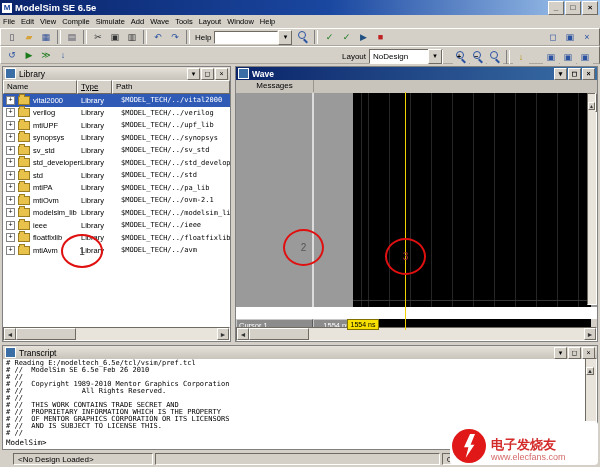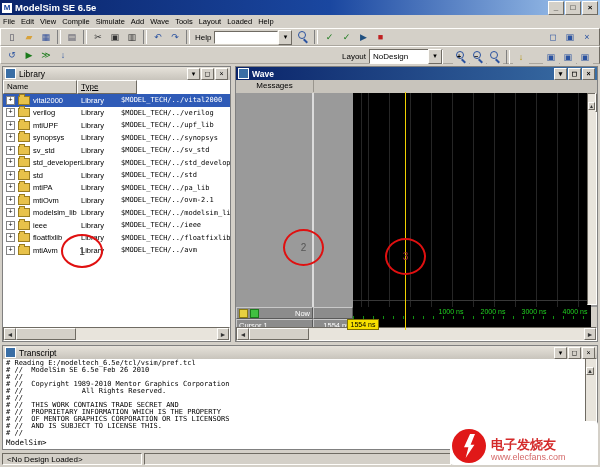--- a/index.html
+++ b/index.html
@@ -60,21 +60,21 @@
   .pane-header{position:absolute;left:0;top:0;right:0;height:13px;display:flex;align-items:center;
     font-size:8.5px;padding-left:2px;background:linear-gradient(#e6e2da,#c8c4bc);color:#000;}
   .pane-header.navy{background:linear-gradient(90deg,#0a246a,#3a6ea5);color:#fff;font-weight:bold;}
   .pane-hdr-icon{width:9px;height:9px;margin-right:3px;background:#3a6ea5;border:1px solid #fff;}
   .pane-btns{margin-left:auto;display:flex;gap:1px;padding-right:2px;}
   .pane-btn{width:11px;height:10px;font-size:7px;line-height:9px;text-align:center;color:#000;}
 
   
   #lib-colheader{position:absolute;left:0;top:13px;right:0;height:14px;display:flex;border-radius:7px;}
   .colhdr{font-size:8px;line-height:12px;padding-left:3px;box-sizing:border-box;}
-  .colhdr.name{width:74px;} .colhdr.type{width:60px;text-decoration:underline;} .colhdr.path{flex:1;}
+  .colhdr.name{width:74px;} .colhdr.type{width:35px;text-decoration:underline;} .colhdr.path{flex:1;}
   #lib-body{position:absolute;left:0;top:27px;right:0;bottom:12px;background:#fff;overflow:hidden;}
   .lib-row{height:12.5px;display:flex;align-items:center;font-size:7.5px;white-space:nowrap;}
   .lib-row.selected{background:#2f5bb7;color:#fff;}
   .expander{width:7px;height:7px;margin-left:3px;border:1px solid #848484;background:#fff;color:#000;
     font-size:7px;line-height:6px;text-align:center;flex:0 0 auto;}
   .lib-row.selected .expander{color:#000;}
   .folder{width:10px;height:7px;margin:0 3px 0 3px;background:#e8c24a;border:1px solid #9a7d20;
     position:relative;flex:0 0 auto;}
   .folder::before{content:"";position:absolute;top:-3px;left:0;width:4px;height:2px;
     background:#e8c24a;border:1px solid #9a7d20;border-bottom:none;}
@@ -132,21 +132,21 @@
   #transcript-body{position:absolute;left:0;top:12px;right:10px;bottom:0;overflow:hidden;
     font-family:"DejaVu Sans Mono",monospace;font-size:7px;line-height:7px;color:#000;padding:2px 0 0 3px;}
   .tline{white-space:pre;}
   #transcript-prompt{position:absolute;left:3px;bottom:2px;font-family:"DejaVu Sans Mono",monospace;
     font-size:7.5px;color:#000;}
   #transcript-vscroll{position:absolute;top:12px;bottom:0;right:0;width:10px;background:#e8e4dc;}
   #transcript-vscroll .sbtn{width:10px;height:10px;font-size:6px;line-height:9px;}
 
   
   #statusbar{position:absolute;left:0;top:451px;width:600px;height:16px;display:flex;
-    align-items:center;gap:2px;padding:0 2px;box-sizing:border-box;}
+    align-items:center;gap:2px;padding:0 13px;box-sizing:border-box;}
   .sb-cell{height:12px;font-size:8px;line-height:11px;padding:0 4px;box-sizing:border-box;white-space:nowrap;overflow:hidden;}
   #sb-design{width:140px;} #sb-fill{flex:1;} #sb-range{width:95px;} #sb-end{width:48px;}
 
   
   #watermark{position:absolute;right:2px;bottom:2px;width:148px;height:44px;background:#fff;
     border-radius:4px;display:flex;align-items:flex-end;z-index:11;padding:2px;box-sizing:border-box;}
   #wm-logo{width:34px;height:34px;border-radius:50%;background:#e01818;position:relative;flex:0 0 auto;}
   #wm-logo::after{content:"";position:absolute;left:12px;top:5px;width:11px;height:24px;background:#fff;
     clip-path:polygon(55% 0,100% 0,60% 45%,95% 45%,15% 100%,40% 55%,0 55%);}
   #wm-text{margin-left:5px;}
@@ -178,21 +178,21 @@
   <div id="menubar">
       <span class="menu-item">File</span>
       <span class="menu-item">Edit</span>
       <span class="menu-item">View</span>
       <span class="menu-item">Compile</span>
       <span class="menu-item">Simulate</span>
       <span class="menu-item">Add</span>
       <span class="menu-item">Wave</span>
       <span class="menu-item">Tools</span>
       <span class="menu-item">Layout</span>
-      <span class="menu-item">Loaded</span>
+      <span class="menu-item">Window</span>
       <span class="menu-item">Help</span>
     </div>
 
   <div id="toolbar1" class="toolbar raised">
     <span id="row1a" class="tbgroup">
         <div class="tbicon">
           <span class="glyph" style="color: rgb(68, 68, 85);">▯</span>
         </div>
         <div class="tbicon">
           <span class="glyph" style="color: rgb(216, 162, 58);">▰</span>
@@ -311,20 +311,21 @@
         <span>Library</span>
         <span class="pane-btns">
           <span class="pane-btn raised">▾</span>
           <span class="pane-btn raised">◻</span>
           <span class="pane-btn raised">×</span>
         </span>
       </div>
       <div id="lib-colheader">
         <span class="colhdr name raised">Name</span>
         <span class="colhdr type raised">Type</span>
+        <span class="colhdr path raised">Path</span>
       </div>
       <div id="lib-body">
           <div class="lib-row selected">
             <span class="expander">+</span>
             <span class="folder"></span>
             <span class="cell name">vital2000</span>
             <span class="cell type">Library</span>
             <span class="cell path">$MODEL_TECH/../vital2000</span>
           </div>
           <div class="lib-row">
@@ -438,36 +439,20 @@
       <div id="wave-body">
         <div class="wave-names"></div>
         <div class="wave-values"></div>
         <div class="wave-black"></div>
       </div>
       <div class="vscroll sunken" id="wave-vscroll">
         <span class="sbtn raised">▲</span>
         <span class="vthumb raised"></span>
       </div>
 
-      <div id="wave-timeline" class="wave-row">
-        <span class="wname-cell">
-          <span class="mini-ic mini-yellow"></span>
-          <span class="mini-ic mini-green"></span>
-          <span class="now-label">Now</span>
-        </span>
-        <span class="wval-cell"></span>
-        <span class="wblack-cell" id="wave-ruler">
-          <span id="ruler-ticks"></span>
-        <span class="tick" style="left: 84px;">1000 ns</span>
-            <span class="tick" style="left: 126px;">2000 ns</span>
-            <span class="tick" style="left: 167px;">3000 ns</span>
-            <span class="tick" style="left: 208px;">4000 ns</span>
-          </span>
-        <span class="wcorner"></span>
-      </div>
 
       <div id="wave-cursorrow" class="wave-row">
         <span class="wname-cell">
           <span>Cursor 1</span>
         </span>
         <span class="wval-cell">
           <span>1554 ns</span>
         </span>
         <span class="wblack-cell"></span>
         <span class="wcorner"></span>

